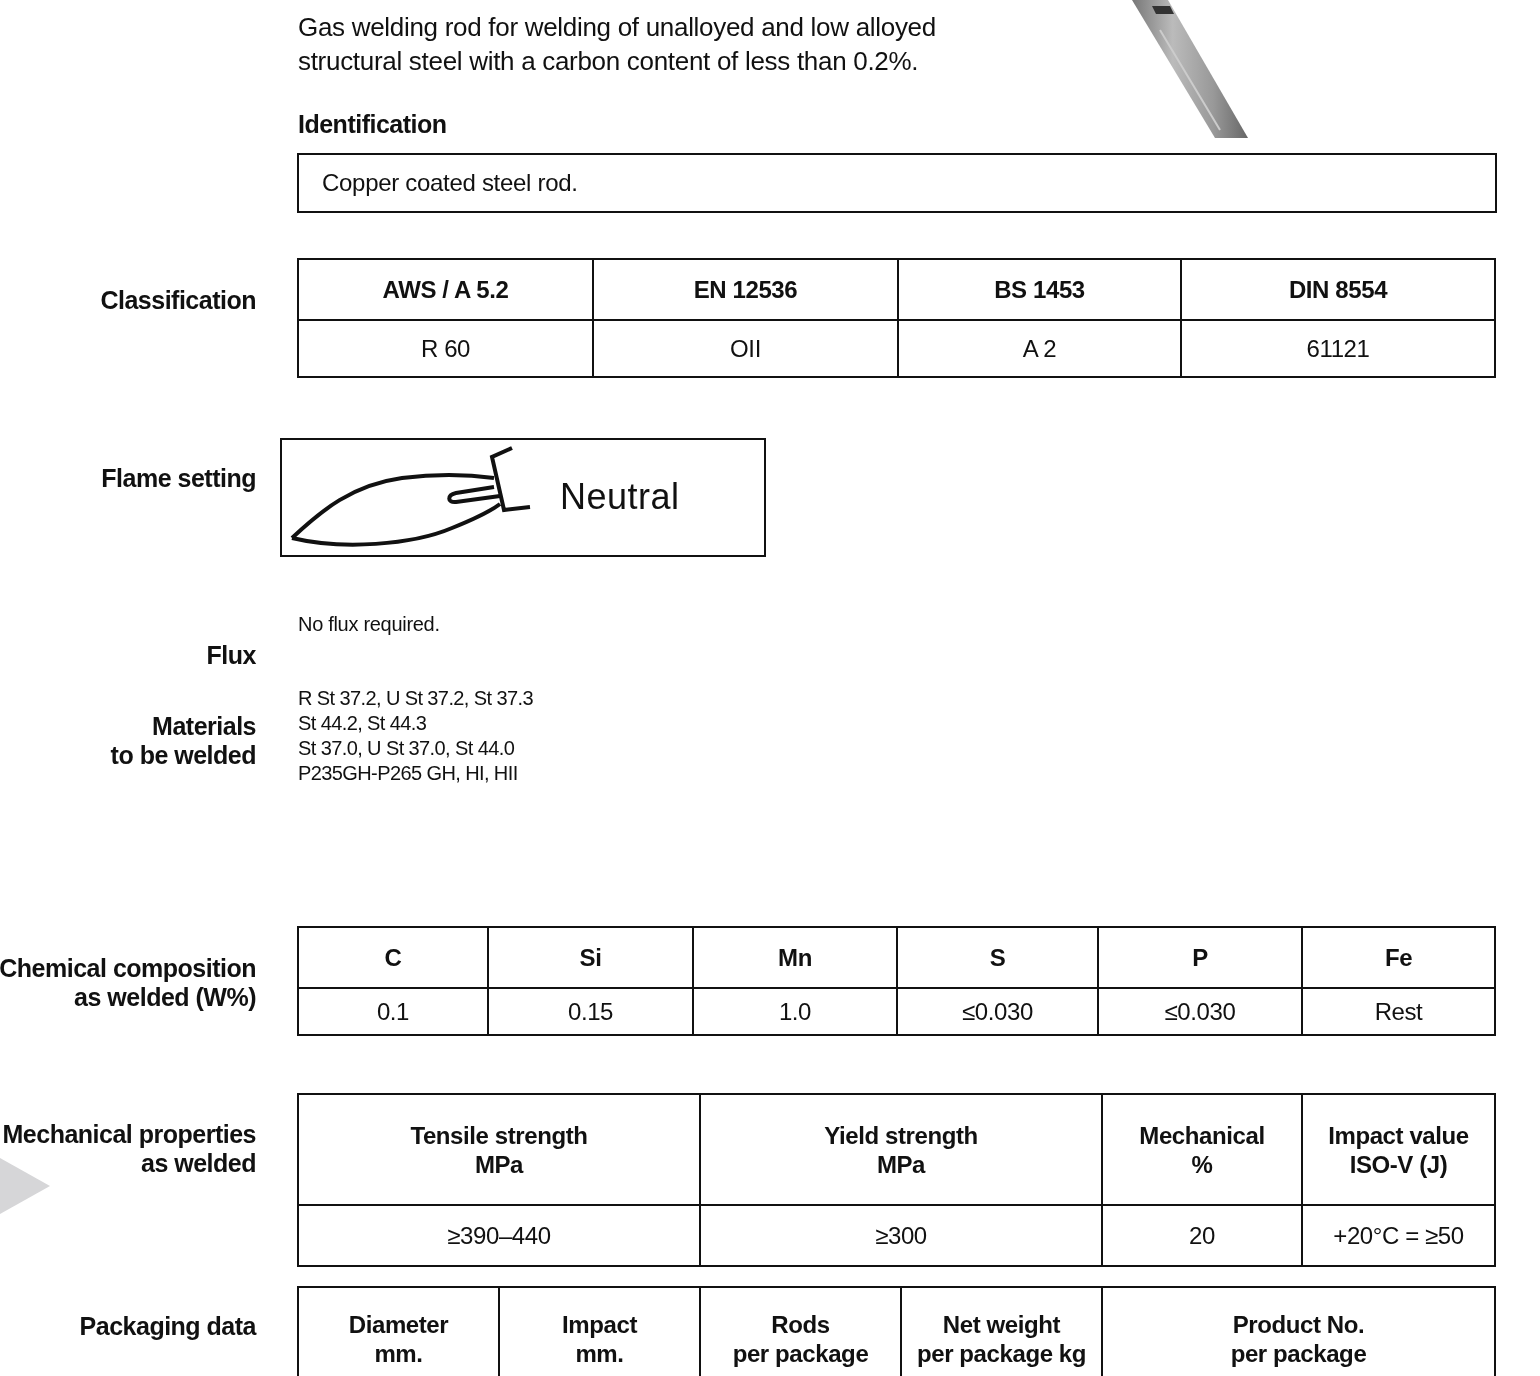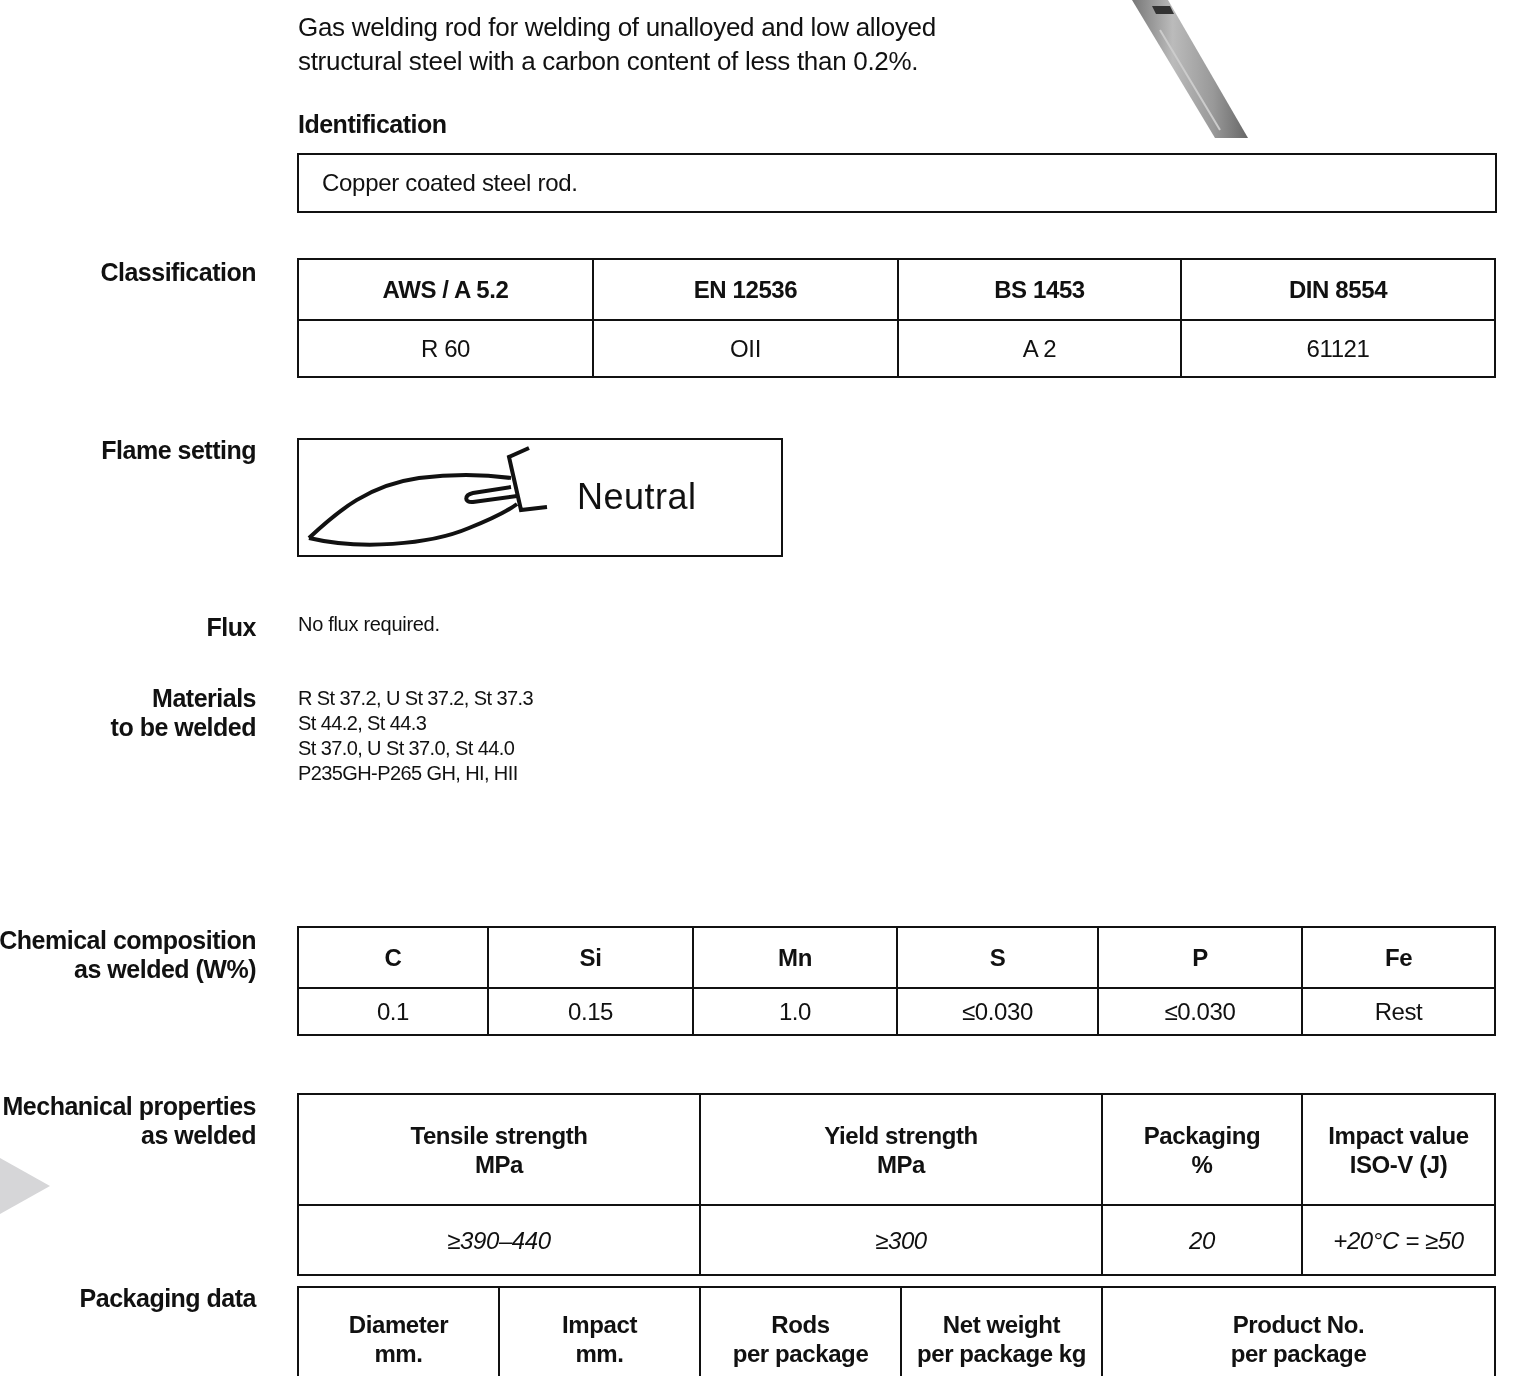--- a/index.html
+++ b/index.html
@@ -4,21 +4,21 @@
 <style>
   html, body { margin: 0; padding: 0; background: #ffffff; }
   body {
     width: 1540px; height: 1376px; position: relative; overflow: hidden;
     font-family: "Liberation Sans", sans-serif; color: #111;
   }
   .label {
     position: absolute; right: 1284px; text-align: right;
     font-family: "Liberation Sans", sans-serif; font-weight: bold;
     font-size: 25px; line-height: 29px; letter-spacing: -0.5px;
-    white-space: nowrap; color: #111;
+    white-space: nowrap; color: #111; margin-top: 28px;
   }
   .desc {
     position: absolute; left: 298px; top: 10px;
     font-size: 26px; line-height: 34px; letter-spacing: -0.3px;
   }
   .subhead {
     position: absolute; left: 298px; top: 110px;
     font-size: 25px; font-weight: bold; letter-spacing: -0.5px;
   }
   .idbox {
@@ -29,21 +29,21 @@
   table.spec {
     position: absolute; left: 297px; border-collapse: collapse;
     width: 1199px; table-layout: fixed;
   }
   table.spec td, table.spec th {
     border: 2px solid #111; text-align: center; padding: 8px;
     font-size: 24px; letter-spacing: -0.4px; line-height: 29px;
   }
   table.spec th { font-weight: bold; }
   .flamebox {
-    position: absolute; left: 297px; top: 438px; width: 482px; height: 115px;
+    position: absolute; left: 280px; top: 438px; width: 482px; height: 115px;
     border: 2px solid #111;
   }
   .flamebox svg { position: absolute; left: 0; top: 0; }
   .flamebox .neutral { position: absolute; left: 278px; top: 36px; font-size: 36px; letter-spacing: 0.5px; }
   .flux { position: absolute; left: 298px; top: 613px; font-size: 20px; letter-spacing: -0.3px; }
   .materials { position: absolute; left: 298px; top: 686px; font-size: 20px; line-height: 25px; letter-spacing: -0.6px; }
   .rod-photo { position: absolute; left: 1120px; top: 0; width: 140px; height: 138px; }
   .arrow-deco { position: absolute; left: 0; top: 1158px; width: 50px; height: 56px; }
 </style>
 </head>
@@ -173,29 +173,29 @@
       <tr style="height:111px;">
     <th>
           <div>Tensile strength</div>
           <div>MPa</div>
         </th>
     <th>
           <div>Yield strength</div>
           <div>MPa</div>
         </th>
     <th>
-          <div>Packaging</div>
+          <div>Mechanical</div>
           <div>%</div>
         </th>
     <th>
           <div>Impact value</div>
           <div>ISO-V (J)</div>
         </th>
   </tr>
-  <tr style="height:70px;font-style:italic;">
+  <tr style="height:61px;">
     <td>≥390–440</td>
     <td>≥300</td>
     <td>20</td>
     <td>+20°C = ≥50</td>
   </tr>
 </tbody>
   </table>
 
 <div class="label" style="top:1284px;">Packaging data</div>
 <table class="spec" style="top:1286px;">

